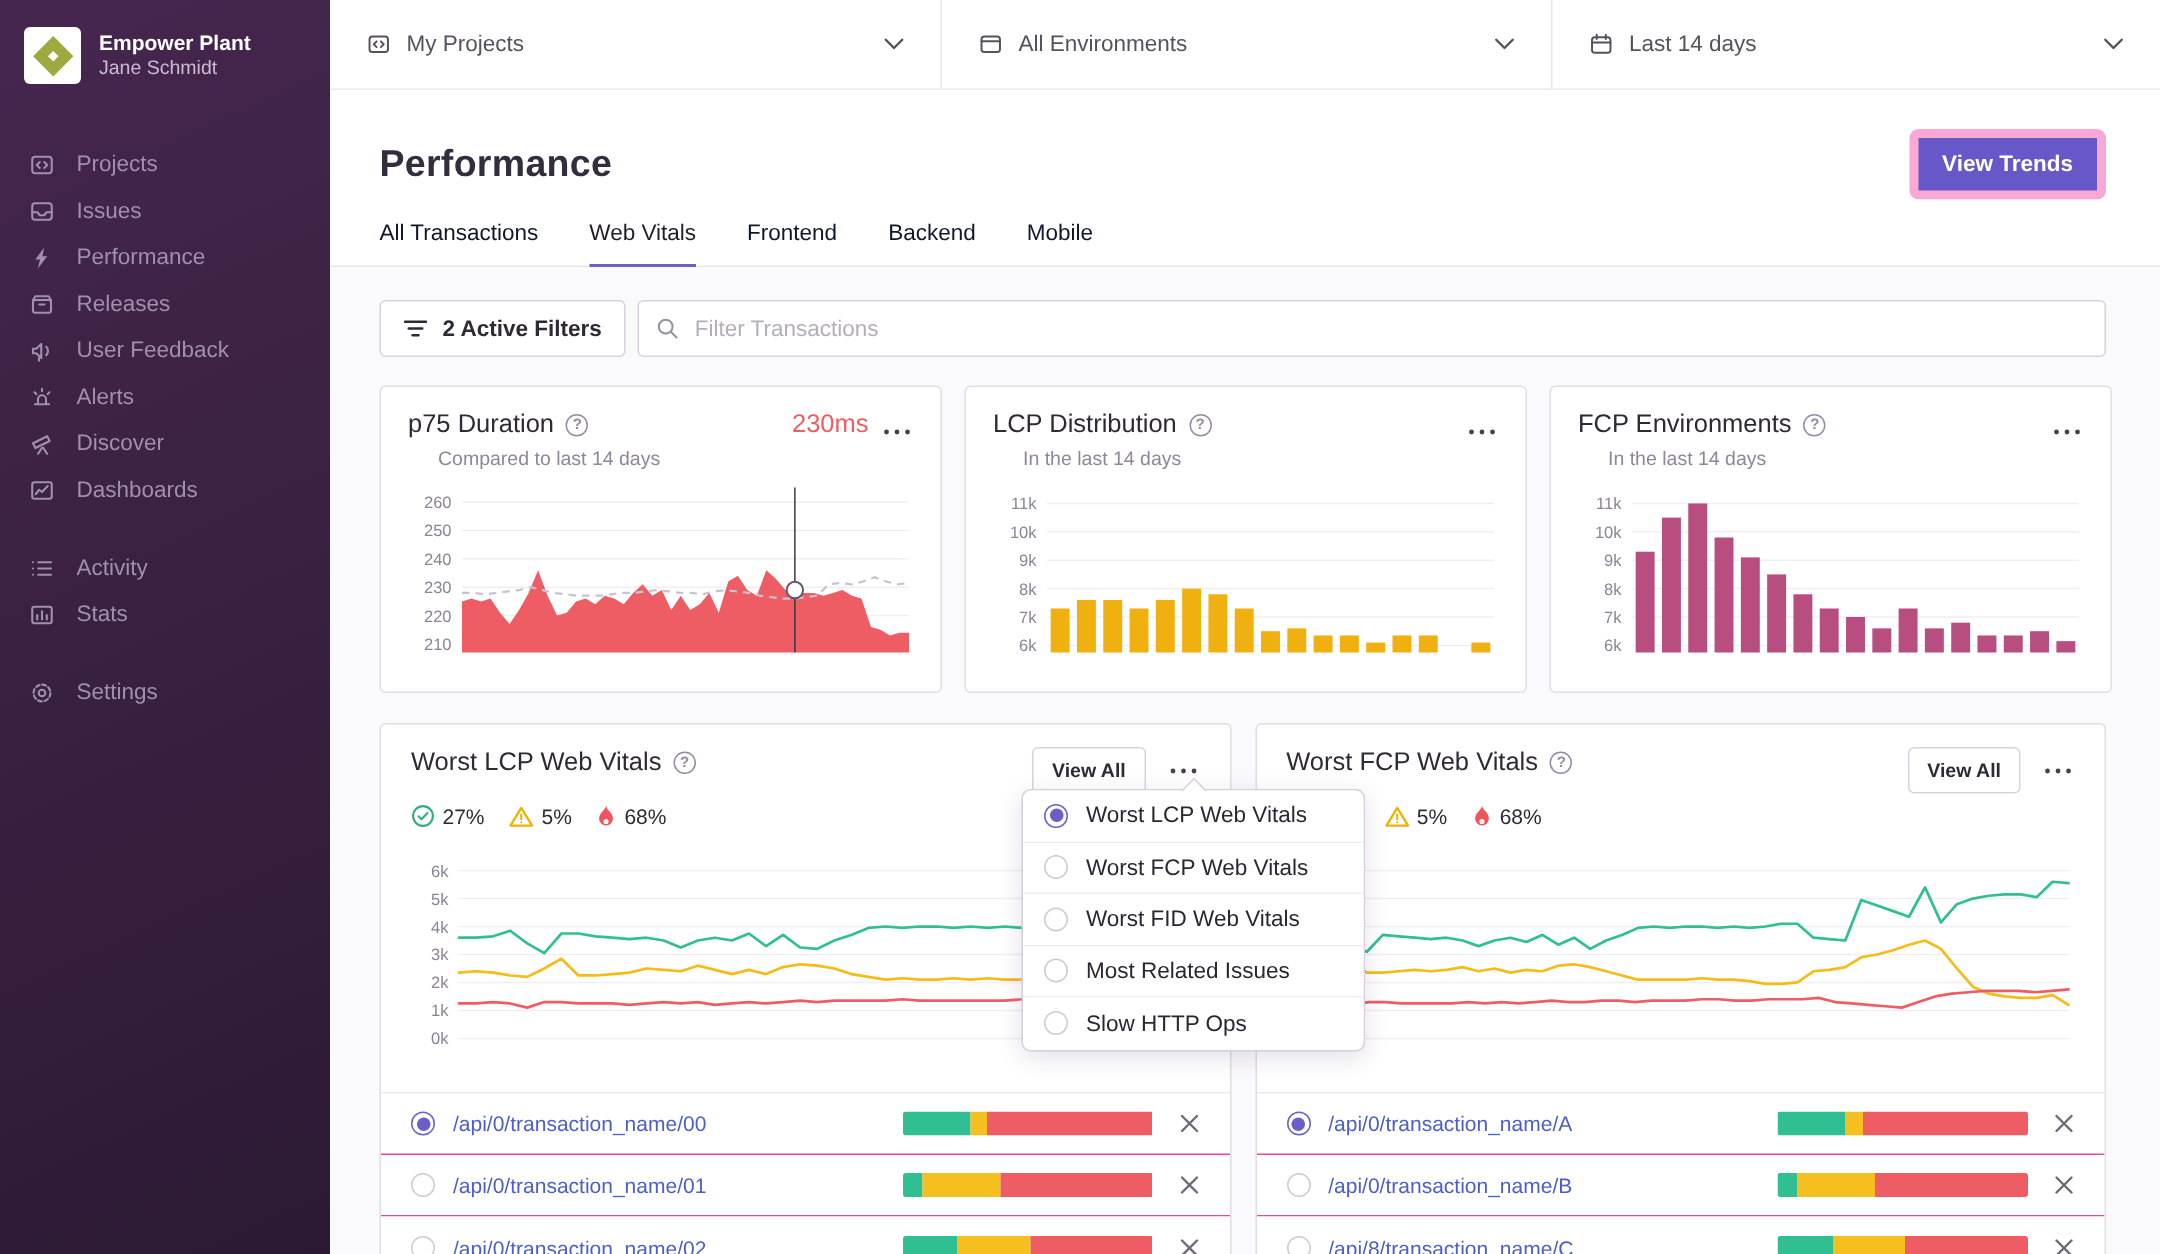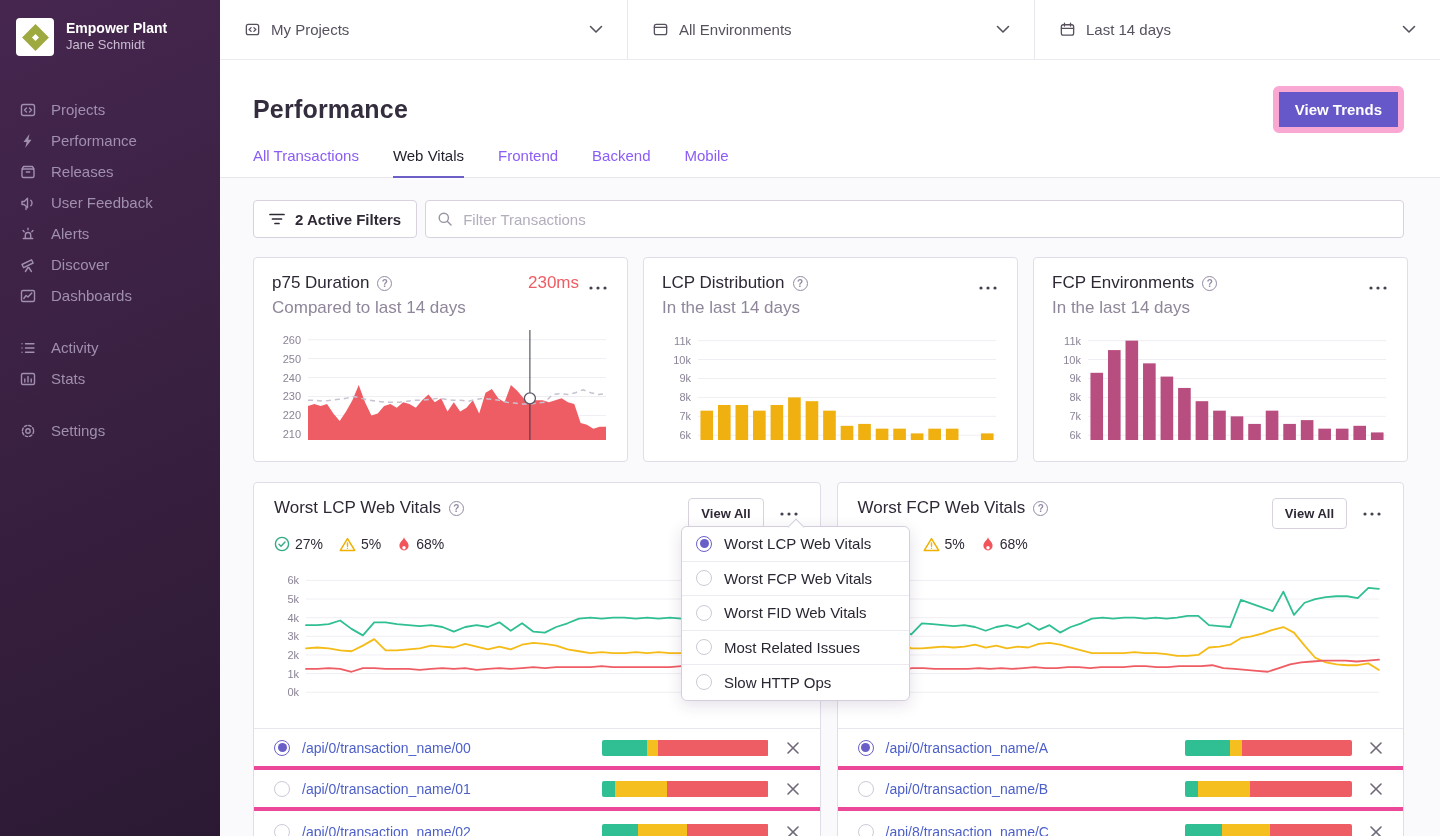--- a/index.html
+++ b/index.html
@@ -27,21 +27,21 @@
   .tb-cell:last-child { border-right:none; }
   .tb-1 { flex:0 0 408px; } .tb-2 { flex:0 0 407px; } .tb-3 { flex:1; }
   .tb-cell .chev { margin-left:auto; }
 
   .page-head { display:flex; align-items:center; justify-content:space-between; padding:26px 36px 0 33px; background:#fff; }
   .page-title { font-size:25px; font-weight:600; color:#342d3e; letter-spacing:0.2px; }
   .btn-primary { background:#6658c8; border:6px solid #f9a8d4; color:#fff; font-weight:bold; font-size:15px; padding:9px 16px; border-radius:6px; cursor:pointer; font-family:inherit; }
 
   .tabs-wrap { background:#fff; border-bottom:1px solid #e8e5ec; padding:14px 36px 0 33px; }
   .tabs { display:flex; gap:34px; }
-  .tab { font-size:15px; color:#8b5cf6; padding-bottom:12px; border-bottom:3px solid transparent; margin-bottom:-2px; cursor:pointer; white-space:nowrap; }
+  .tab { font-size:15px; color:#0f172a; padding-bottom:12px; border-bottom:3px solid transparent; margin-bottom:-2px; cursor:pointer; white-space:nowrap; }
   .tab.on { color:#221e29; border-bottom-color:#6C5FC7; }
 
   .content { flex:1; background:#faf9fb; padding:22px 36px 0 33px; position:relative; }
 
   
   .filter-row { display:flex; gap:8px; margin-bottom:19px; }
   .btn-filter { display:flex; align-items:center; gap:10px; background:#fff; border:1px solid #d8d2de; border-radius:4px; height:38px; padding:0 15px; font-weight:bold; font-size:15px; color:#2f2936; cursor:pointer; font-family:inherit; }
   .search { flex:1; position:relative; }
   .search input { width:100%; height:38px; border:1px solid #d8d2de; border-radius:4px; background:#fff; padding:0 12px 0 37px; font-size:15px; color:#3c3649; font-family:Liberation Sans, sans-serif; outline:none; }
   .search input::placeholder { color:#b3adbc; }
@@ -49,36 +49,36 @@
 
   
   .cards-row { display:flex; gap:15px; margin-bottom:20px; }
   .card { background:#fff; border:1px solid #e1dde6; border-radius:4px; }
   .chart-card { flex:1; height:205px; padding:14px 18px; }
   .card-head { display:flex; align-items:center; gap:8px; }
   .card-title { font-size:17px; color:#2f2936; }
   .card-value { margin-left:auto; font-size:17px; color:#ef5d64; }
   .dots { color:#46404f; cursor:pointer; padding:4px 2px; display:inline-flex; }
   .dots.ml { margin-left:auto; }
-  .card-sub { font-size:17px; color:#8f8699; margin-top:4px; }
+  .card-sub { font-size:13px; color:#8f8699; margin-top:4px;margin-left:20px; }
   .chart-card svg, .vital-chart { display:block; margin-top:10px; }
 
   
   .vitals-row { display:flex; gap:16px; }
   .vital-card { flex:1; padding:0; overflow:hidden; }
   .vital-pad { padding:15px 20px 0 20px; }
   .vital-head { display:flex; align-items:flex-start; }
   .vital-title-wrap { display:flex; align-items:center; gap:8px; }
   .vital-actions { margin-left:auto; display:flex; align-items:center; gap:14px; }
   .btn-viewall { background:#fff; border:1px solid #d8d2de; border-radius:4px; font-weight:bold; font-size:13px; color:#2f2936; padding:7px 12px; cursor:pointer; font-family:inherit; }
   .stats-row { display:flex; align-items:center; gap:16px; margin-top:7px; font-size:14px; color:#2f2936; }
   .stat { display:inline-flex; align-items:center; gap:5px; }
 
   .tx-list { border-top:1px solid #e8e5ec; margin-top:8px; }
-  .tx-row { display:flex; align-items:center; height:41px; padding:0 20px; border-bottom:4px solid #ec4899; background:#fff; }
+  .tx-row { display:flex; align-items:center; height:41px; padding:0 20px; border-bottom:1px solid #ec4899; background:#fff; }
   .tx-row:last-child { border-bottom:none; }
   .tx-link { font-size:14px; color:#4c5fc9; margin-left:12px; cursor:pointer; text-decoration:none; }
   .minibar { margin-left:auto; width:167px; height:16px; border-radius:2px; overflow:hidden; display:flex; }
   .minibar span { display:block; height:100%; }
   .seg-g { background:#2fbf93; } .seg-y { background:#f5c01f; } .seg-r { background:#ef5d64; }
   .x-btn { margin-left:17px; color:#6f6878; cursor:pointer; display:inline-flex; }
 
   
   .radio { width:16px; height:16px; border-radius:50%; border:1px solid #cfc8d6; background:#fff; display:inline-flex; align-items:center; justify-content:center; flex:0 0 16px; cursor:pointer; }
   .radio.on { border-color:#6a5fc8; }
@@ -115,20 +115,27 @@
       </div>
     </div>
 
     <nav class="nav">
       <div class="nav-item">
         <svg class="icon" width="18" height="18" viewBox="0 0 18 18">
             <rect x="2.5" y="3.5" width="13" height="11" rx="2"></rect>
             <path d="M7.5 7l-2 2 2 2M10.5 7l2 2-2 2"></path>
           </svg>
         <span>Projects</span>
+      </div>
+      <div class="nav-item">
+        <svg class="icon" width="18" height="18" viewBox="0 0 18 18">
+            <rect x="2.5" y="3.5" width="13" height="11" rx="2"></rect>
+            <path d="M2.5 9.5h3.5l1.5 2h3l1.5-2h3.5"></path>
+          </svg>
+        <span>Issues</span>
       </div>
       <div class="nav-item on">
         <svg class="ifill" width="18" height="18" viewBox="0 0 18 18">
             <path d="M10.5 2L4.5 10h3.2L6.2 16l6.3-8.2H9.3z"></path>
           </svg>
         <span>Performance</span>
       </div>
       <div class="nav-item">
         <svg class="icon" width="18" height="18" viewBox="0 0 18 18">
             <rect x="3" y="6" width="12" height="8.5" rx="1.5"></rect>

